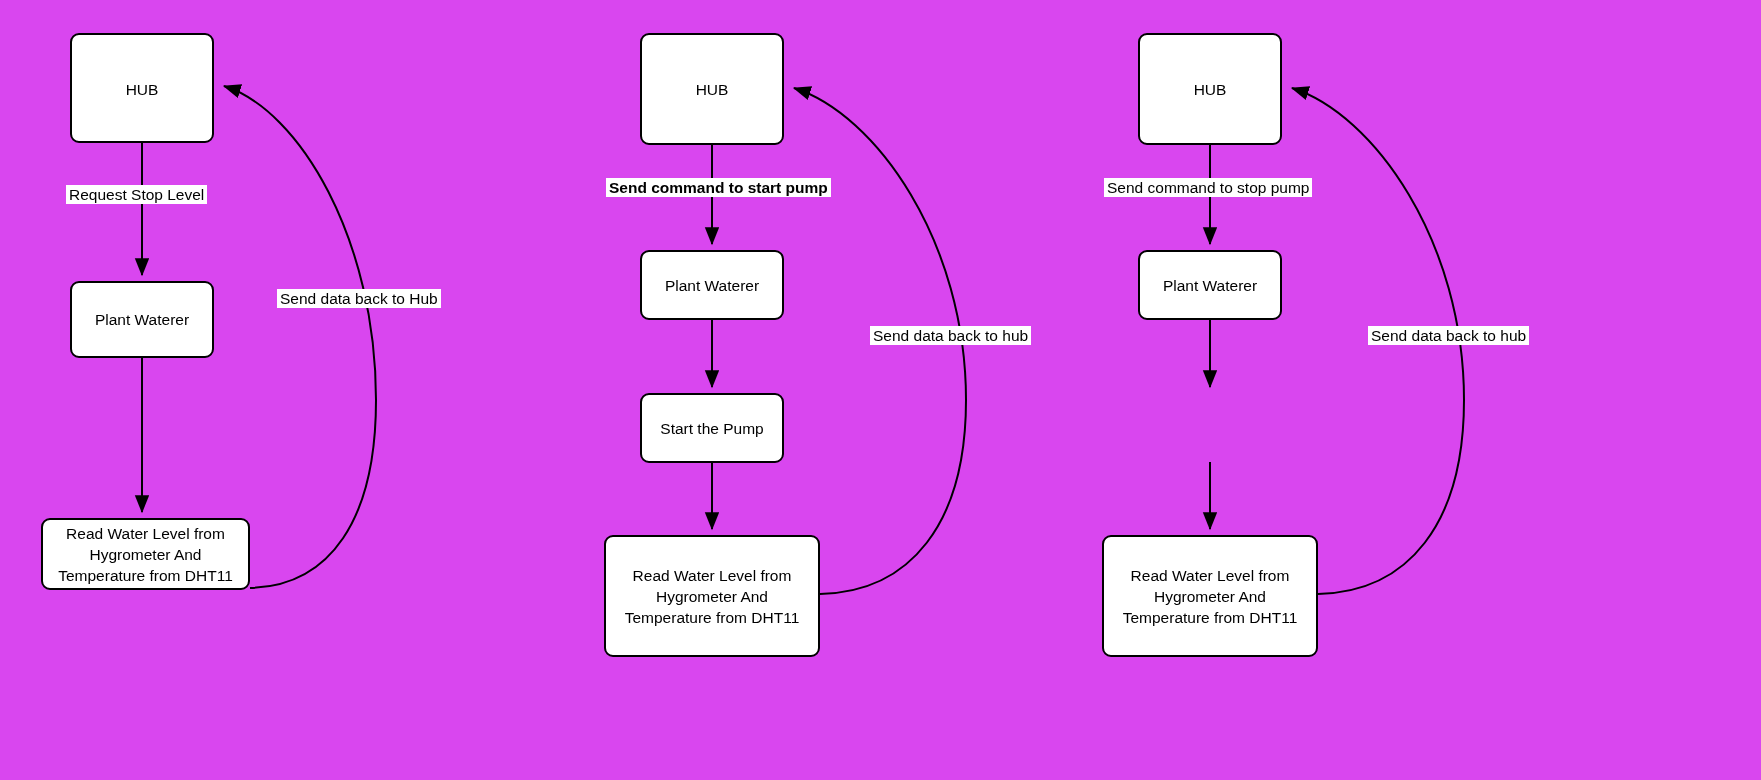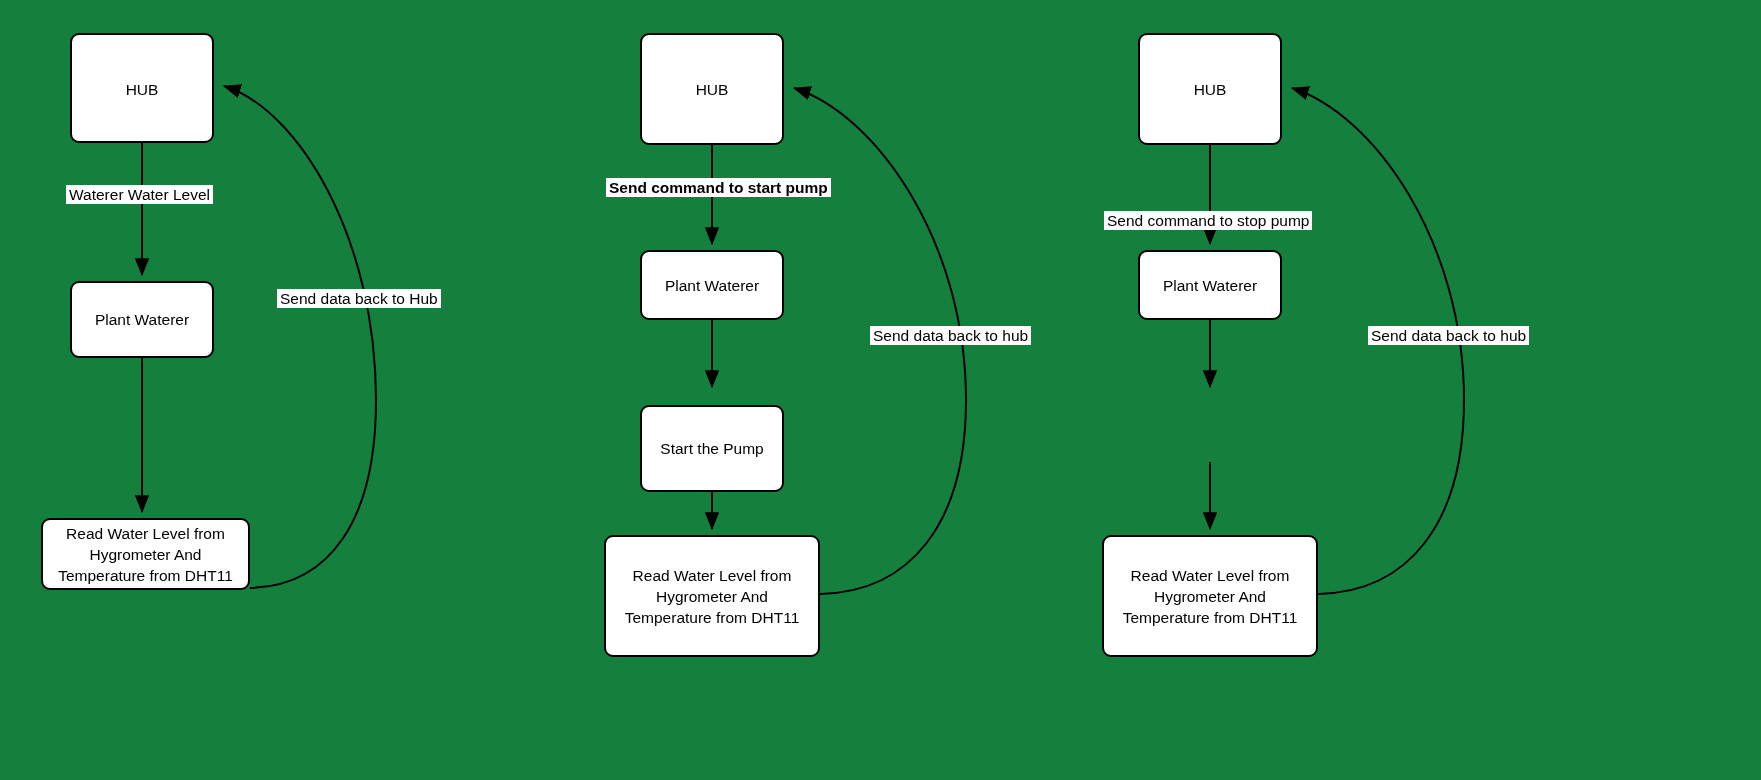--- a/index.html
+++ b/index.html
@@ -11,21 +11,21 @@
     width: 1761px;
     height: 780px;
     font-family: "Liberation Sans", sans-serif;
     color: #000000;
     overflow: hidden;
   }
   #canvas {
     position: relative;
     width: 1761px;
     height: 780px;
-    background: #15803d;
+    background: #d946ef;
   }
   .flow-svg {
     position: absolute;
     top: 0;
     left: 0;
     width: 1761px;
     height: 780px;
   }
   .node {
     position: absolute;
@@ -92,44 +92,44 @@
   </svg>
 
   <div class="node align-top" style="left:70px; top:33px; width:144px; height:110px;">HUB</div>
 
   <div class="node" style="left:70px; top:281px; width:144px; height:77px;">Plant Waterer</div>
 
   <div class="node" style="left:41px; top:518px; width:209px; height:72px;">Read Water Level from
 Hygrometer And
 Temperature from DHT11</div>
 
-  <div class="edge-label" style="left:66px; top:185px;">Waterer Water Level</div>
+  <div class="edge-label" style="left:66px; top:185px;">Request Stop Level</div>
 
   <div class="edge-label" style="left:277px; top:289px;">Send data back to Hub</div>
 
   <div class="node align-top" style="left:640px; top:33px; width:144px; height:112px;">HUB</div>
 
   <div class="node" style="left:640px; top:250px; width:144px; height:70px;">Plant Waterer</div>
 
-  <div class="node" style="left:640px; top:393px; width:144px; height:87px;margin-top:12px;">Start the Pump</div>
+  <div class="node" style="left:640px; top:393px; width:144px; height:70px;">Start the Pump</div>
 
   <div class="node" style="left:604px; top:535px; width:216px; height:122px;">Read Water Level from
 Hygrometer And
 Temperature from DHT11</div>
 
   <div class="edge-label" style="left:606px; top:178px;font-weight:bold;">Send command to start pump</div>
 
   <div class="edge-label" style="left:870px; top:326px;">Send data back to hub</div>
 
   <div class="node align-top" style="left:1138px; top:33px; width:144px; height:112px;">HUB</div>
 
   <div class="node" style="left:1138px; top:250px; width:144px; height:70px;">Plant Waterer</div>
 
 
   <div class="node" style="left:1102px; top:535px; width:216px; height:122px;">Read Water Level from
 Hygrometer And
 Temperature from DHT11</div>
 
-  <div class="edge-label" style="left:1104px; top:178px;margin-top:33px;">Send command to stop pump</div>
+  <div class="edge-label" style="left:1104px; top:178px;">Send command to stop pump</div>
 
   <div class="edge-label" style="left:1368px; top:326px;">Send data back to hub</div>
 
 </div>
 
 </body></html>

